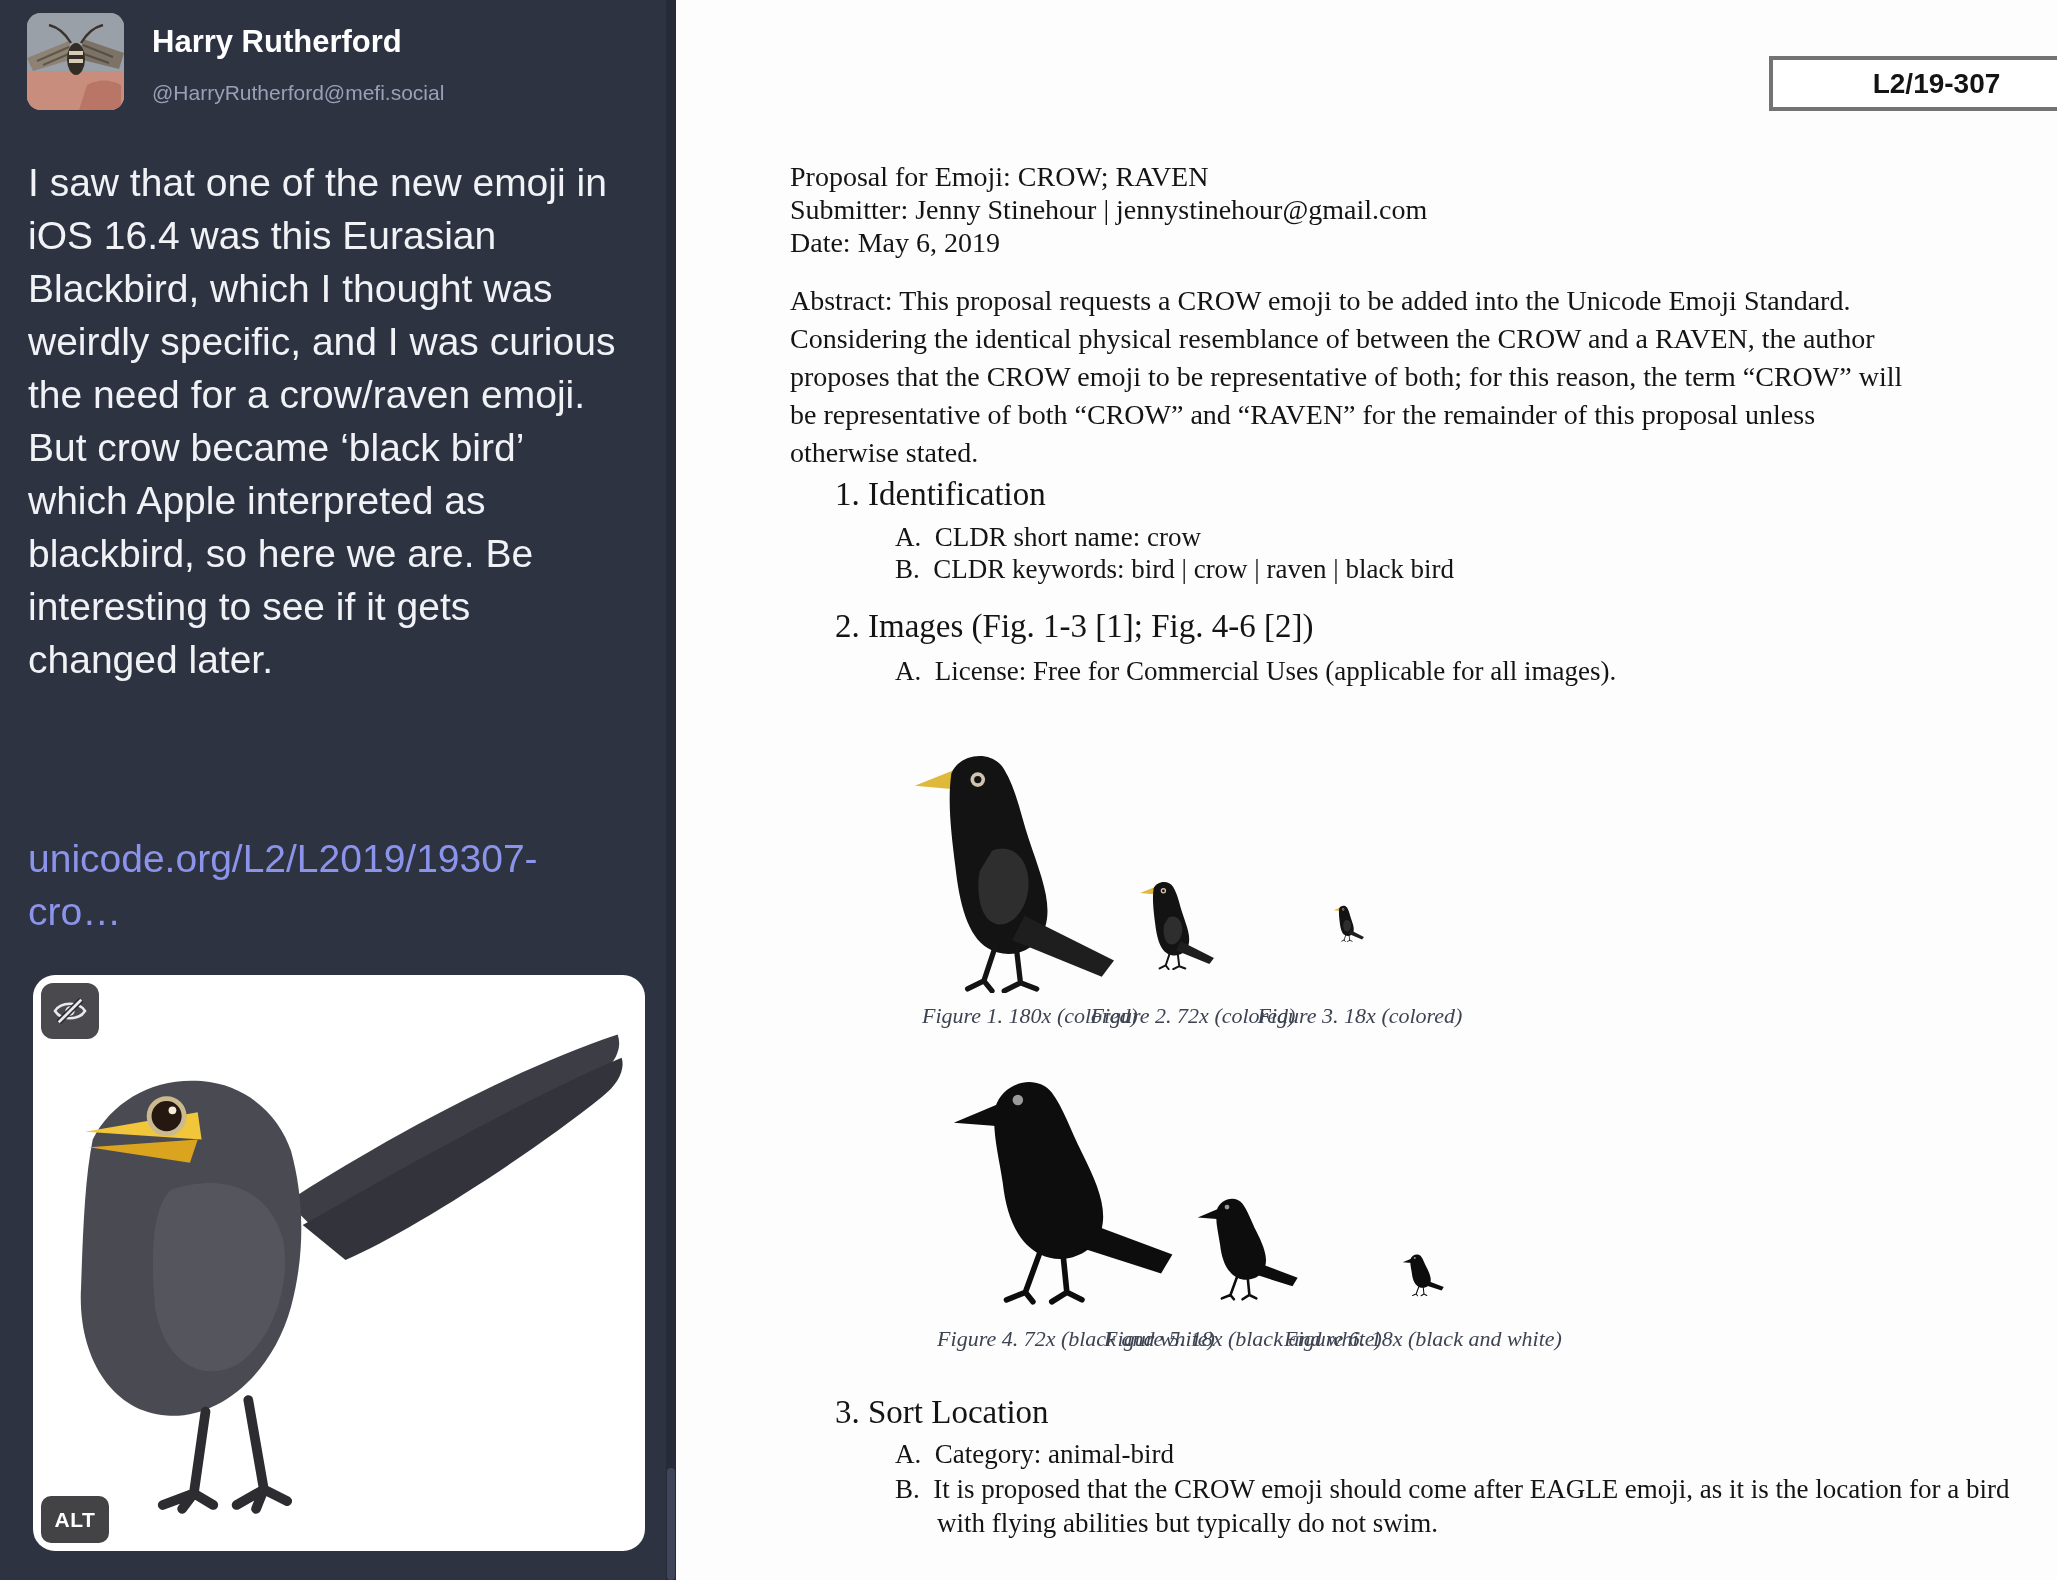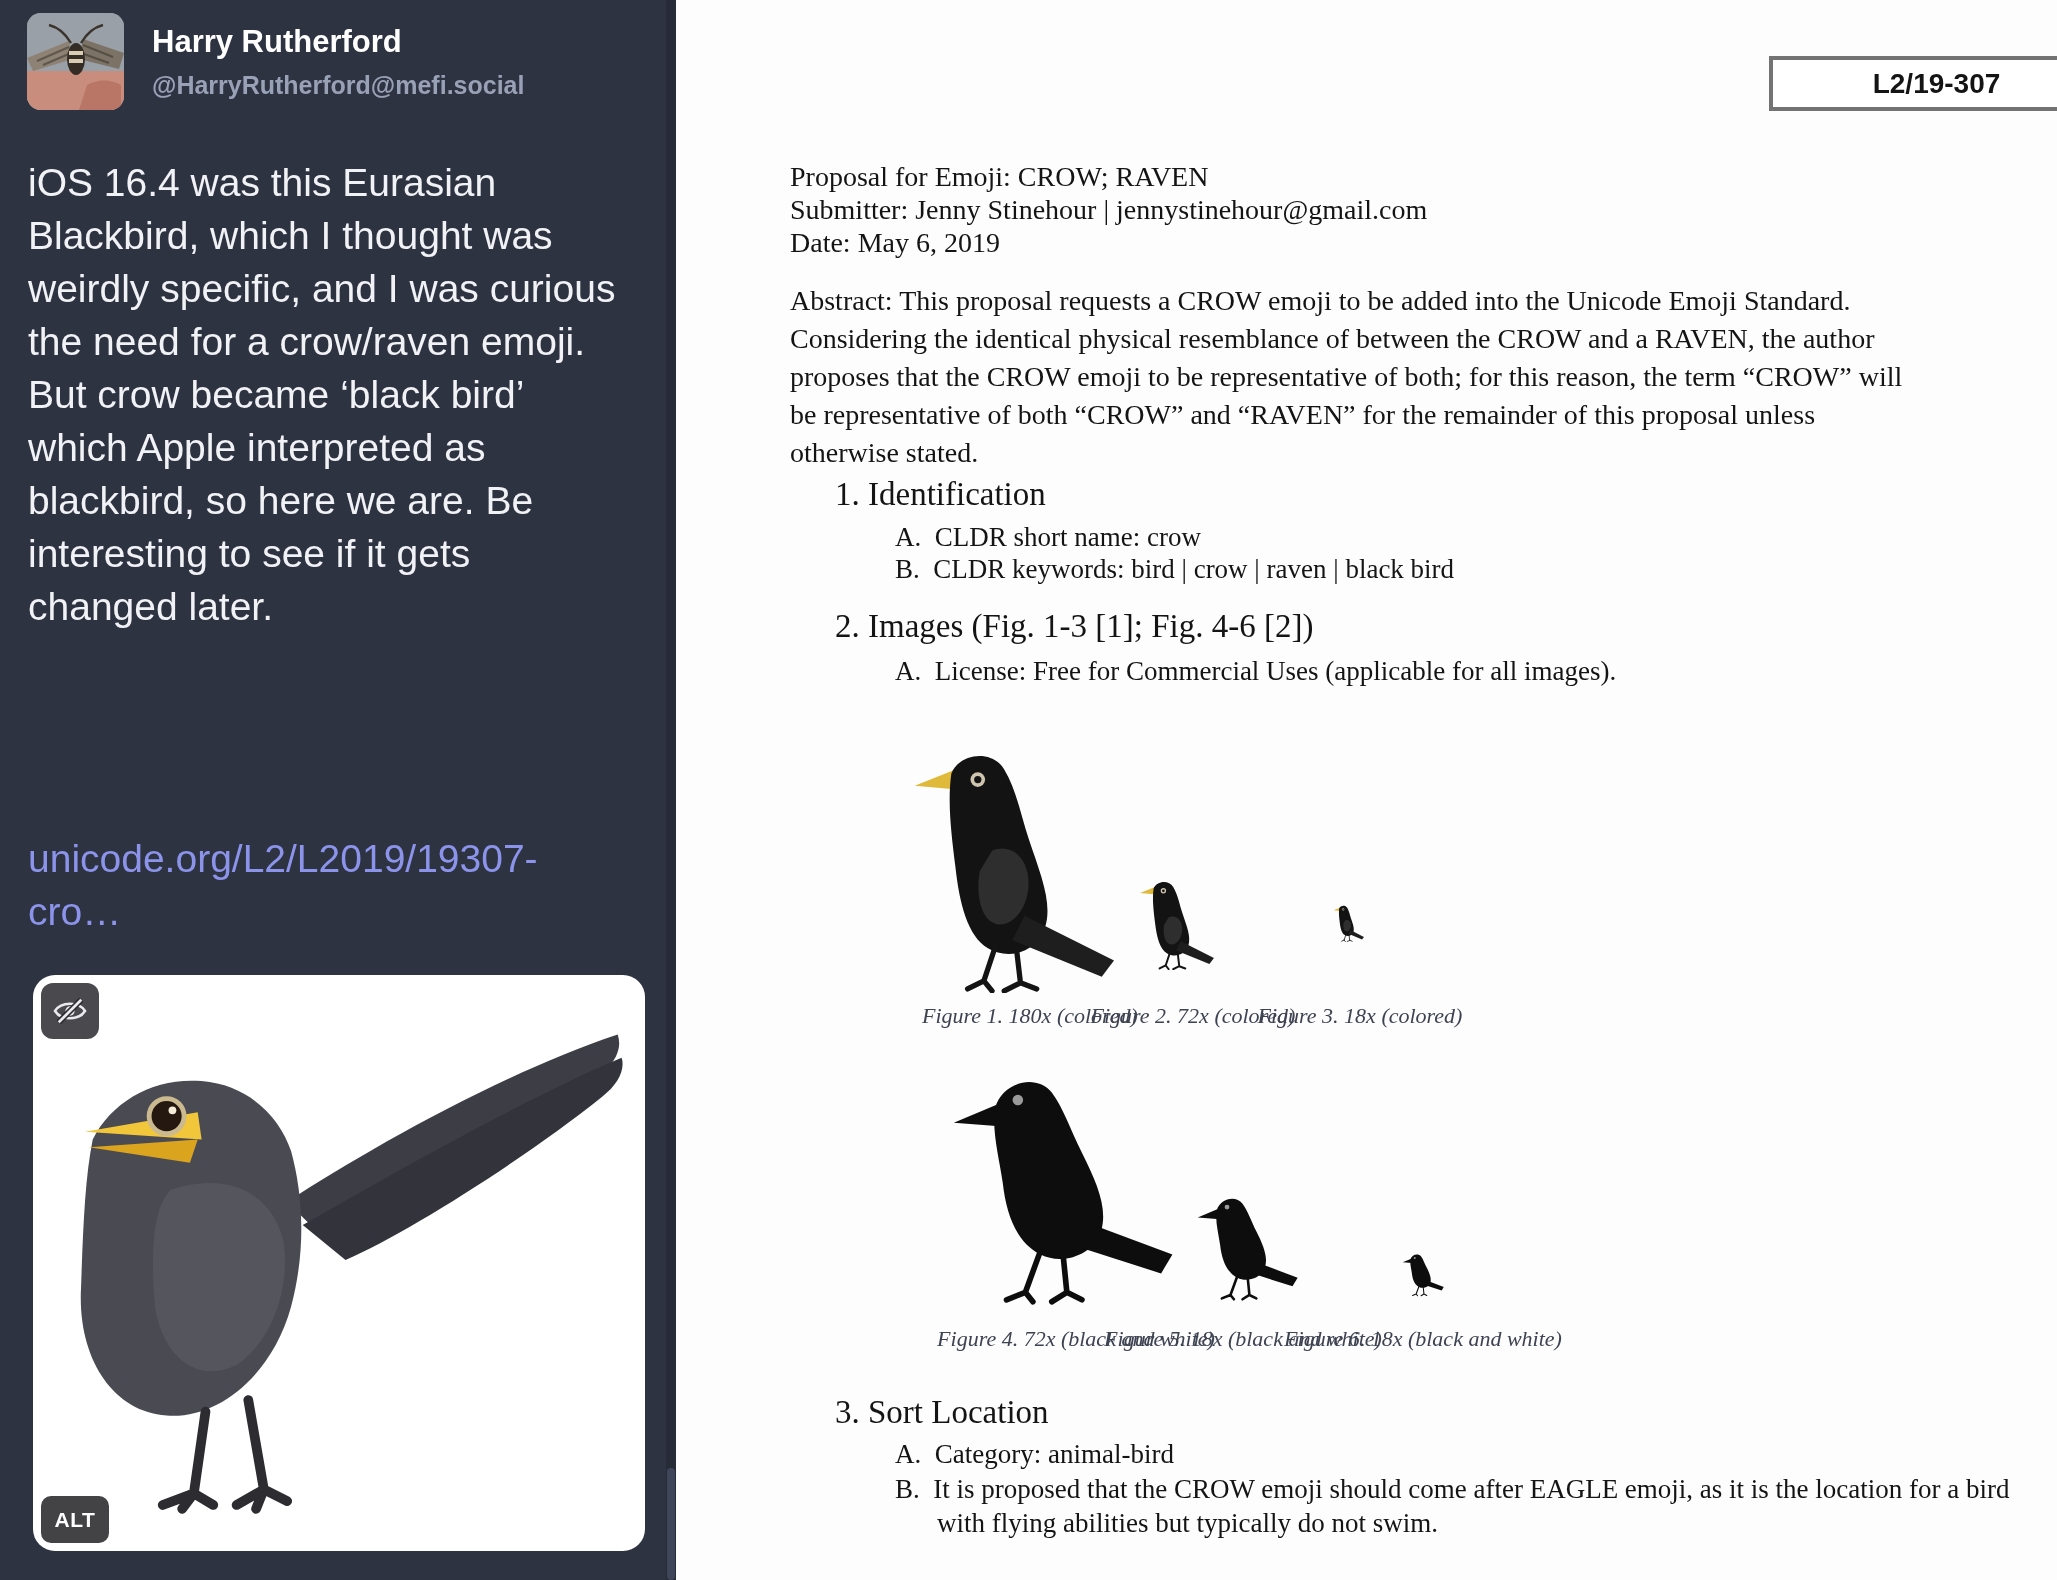--- a/index.html
+++ b/index.html
@@ -7,21 +7,21 @@
          font-family:"Liberation Sans","DejaVu Sans",sans-serif;}
 
   
   .panel{position:absolute;left:0;top:0;width:676px;height:1580px;background:#2e3342;}
   .scroll-track{position:absolute;left:666px;top:0;width:10px;height:1580px;background:#272b37;}
   .scroll-thumb{position:absolute;left:667px;top:1468px;width:8px;height:112px;background:#404659;border-radius:4px;}
 
   .avatar{position:absolute;left:27px;top:13px;width:97px;height:97px;border-radius:14px;overflow:hidden;
           background:linear-gradient(180deg,#8f959c 0%,#a39a90 55%,#c98d7e 78%,#b97666 100%);}
   .display-name{position:absolute;left:152px;top:22px;font-size:31px;font-weight:700;color:#ffffff;line-height:40px;}
-  .handle{position:absolute;left:152px;top:66px;font-size:25px;font-weight:700;color:#99a1b6;line-height:38px;}
+  .handle{position:absolute;left:152px;top:74px;font-size:21px;font-weight:400;color:#99a1b6;line-height:38px;}
 
   .post-body{position:absolute;left:28px;top:156px;color:#f1f2f6;font-size:39px;line-height:53px;font-weight:400;}
   .post-body div{white-space:nowrap;}
   .post-link{position:absolute;left:28px;top:832px;color:#8b94ea;font-size:39px;line-height:53px;text-decoration:none;cursor:pointer;}
 
   .media-card{position:absolute;left:33px;top:975px;width:612px;height:576px;margin:0;background:#ffffff;border-radius:22px;overflow:hidden;}
   .hide-btn{position:absolute;left:8px;top:8px;width:58px;height:56px;border:none;border-radius:12px;
             background:rgba(42,42,47,0.85);display:flex;align-items:center;justify-content:center;cursor:pointer;padding:0;}
   .alt-badge{position:absolute;left:8px;top:521px;width:68px;height:47px;border-radius:10px;background:rgba(34,34,38,0.85);
              color:#ffffff;font-size:21px;font-weight:700;letter-spacing:.5px;display:flex;align-items:center;justify-content:center;text-align:right;}
@@ -81,20 +81,21 @@
         <rect x="42" y="38" width="14" height="4" fill="#d8cdb4"></rect>
         <rect x="42" y="46" width="14" height="4" fill="#d8cdb4"></rect>
         <path d="M44,30 C38,20 30,14 22,12 M54,30 C60,20 68,14 76,12" stroke="#3a342c" stroke-width="2.4" fill="none"></path>
         <path d="M60,72 C70,66 84,66 94,72 L94,97 L52,97 Z" fill="#b97666"></path>
       </svg>
     </div>
     <div class="display-name">Harry Rutherford</div>
     <div class="handle">@HarryRutherford@mefi.social</div>
 
     <div class="post-body">
+      <div>I saw that one of the new emoji in</div>
       <div>iOS 16.4 was this Eurasian</div>
       <div>Blackbird, which I thought was</div>
       <div>weirdly specific, and I was curious</div>
       <div>the need for a crow/raven emoji.</div>
       <div>But crow became ‘black bird’</div>
       <div>which Apple interpreted as</div>
       <div>blackbird, so here we are. Be</div>
       <div>interesting to see if it gets</div>
       <div>changed later.</div>
     </div>

